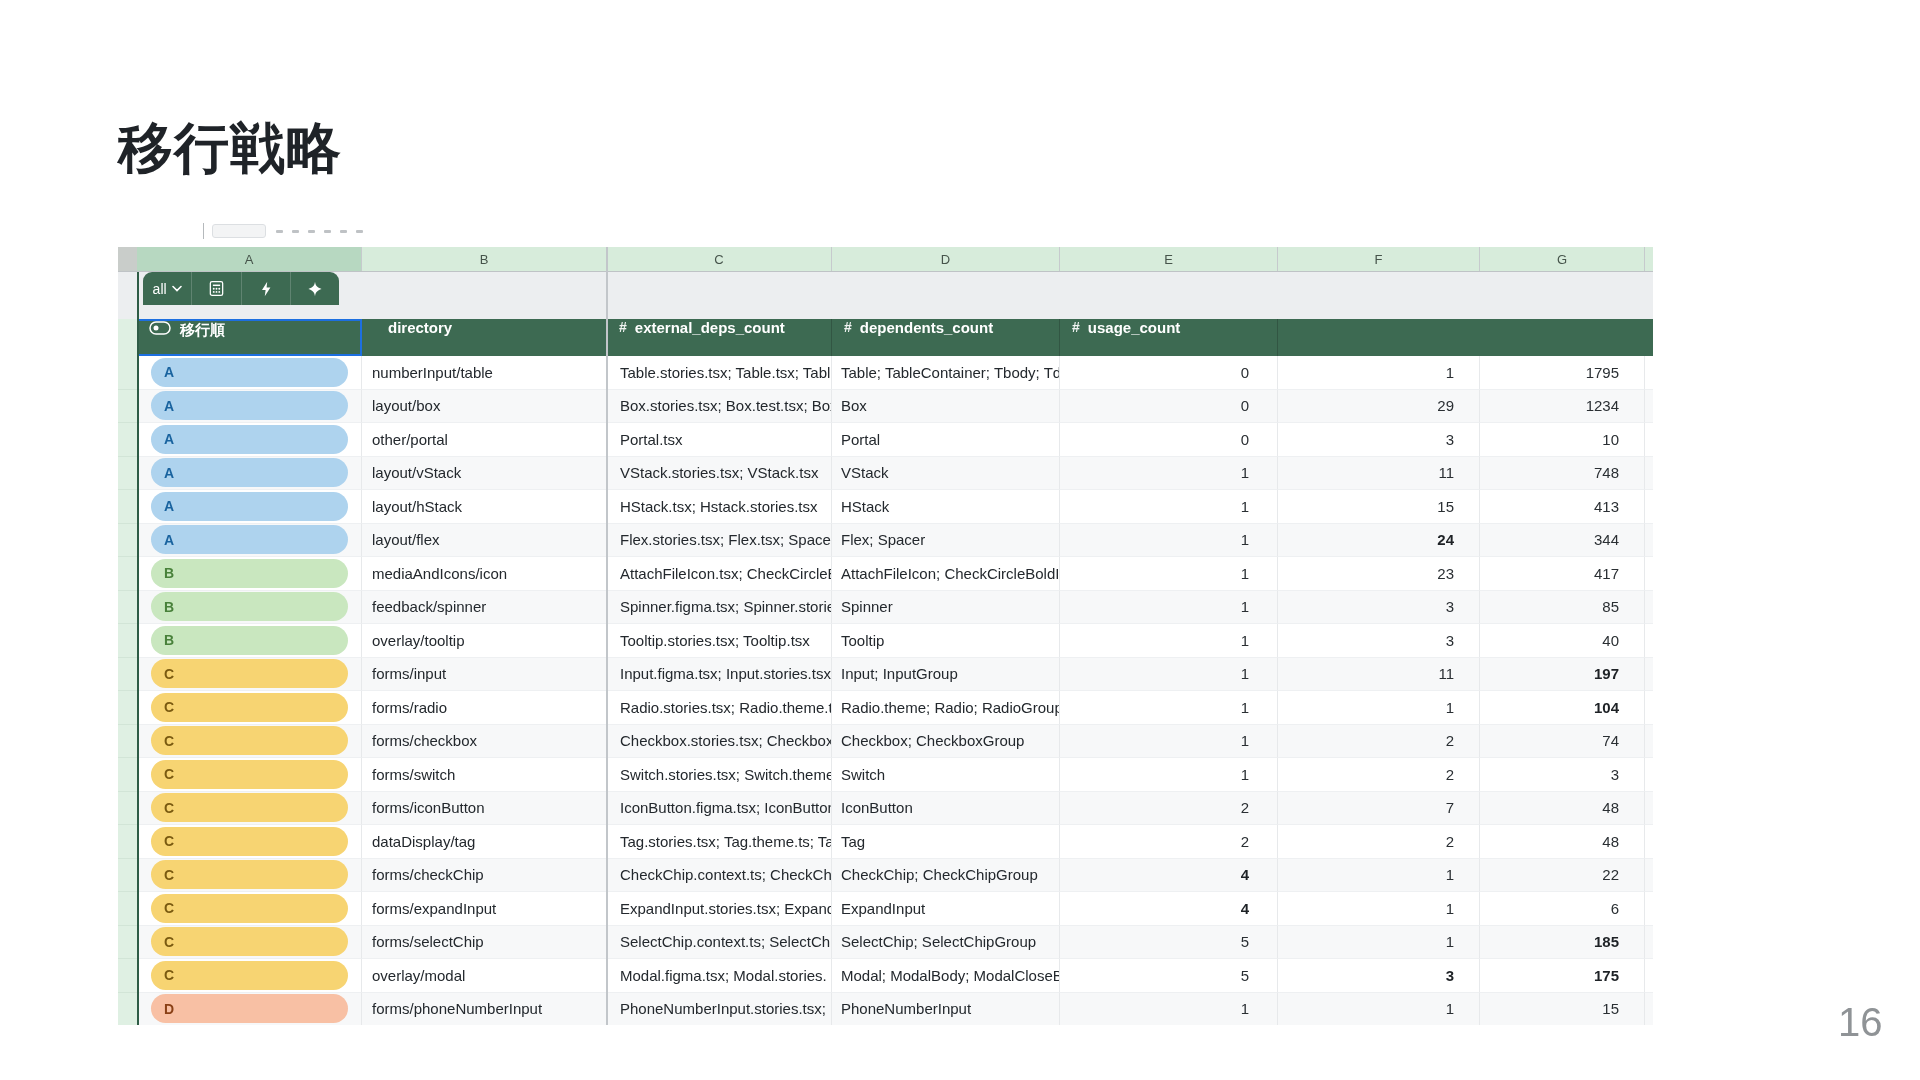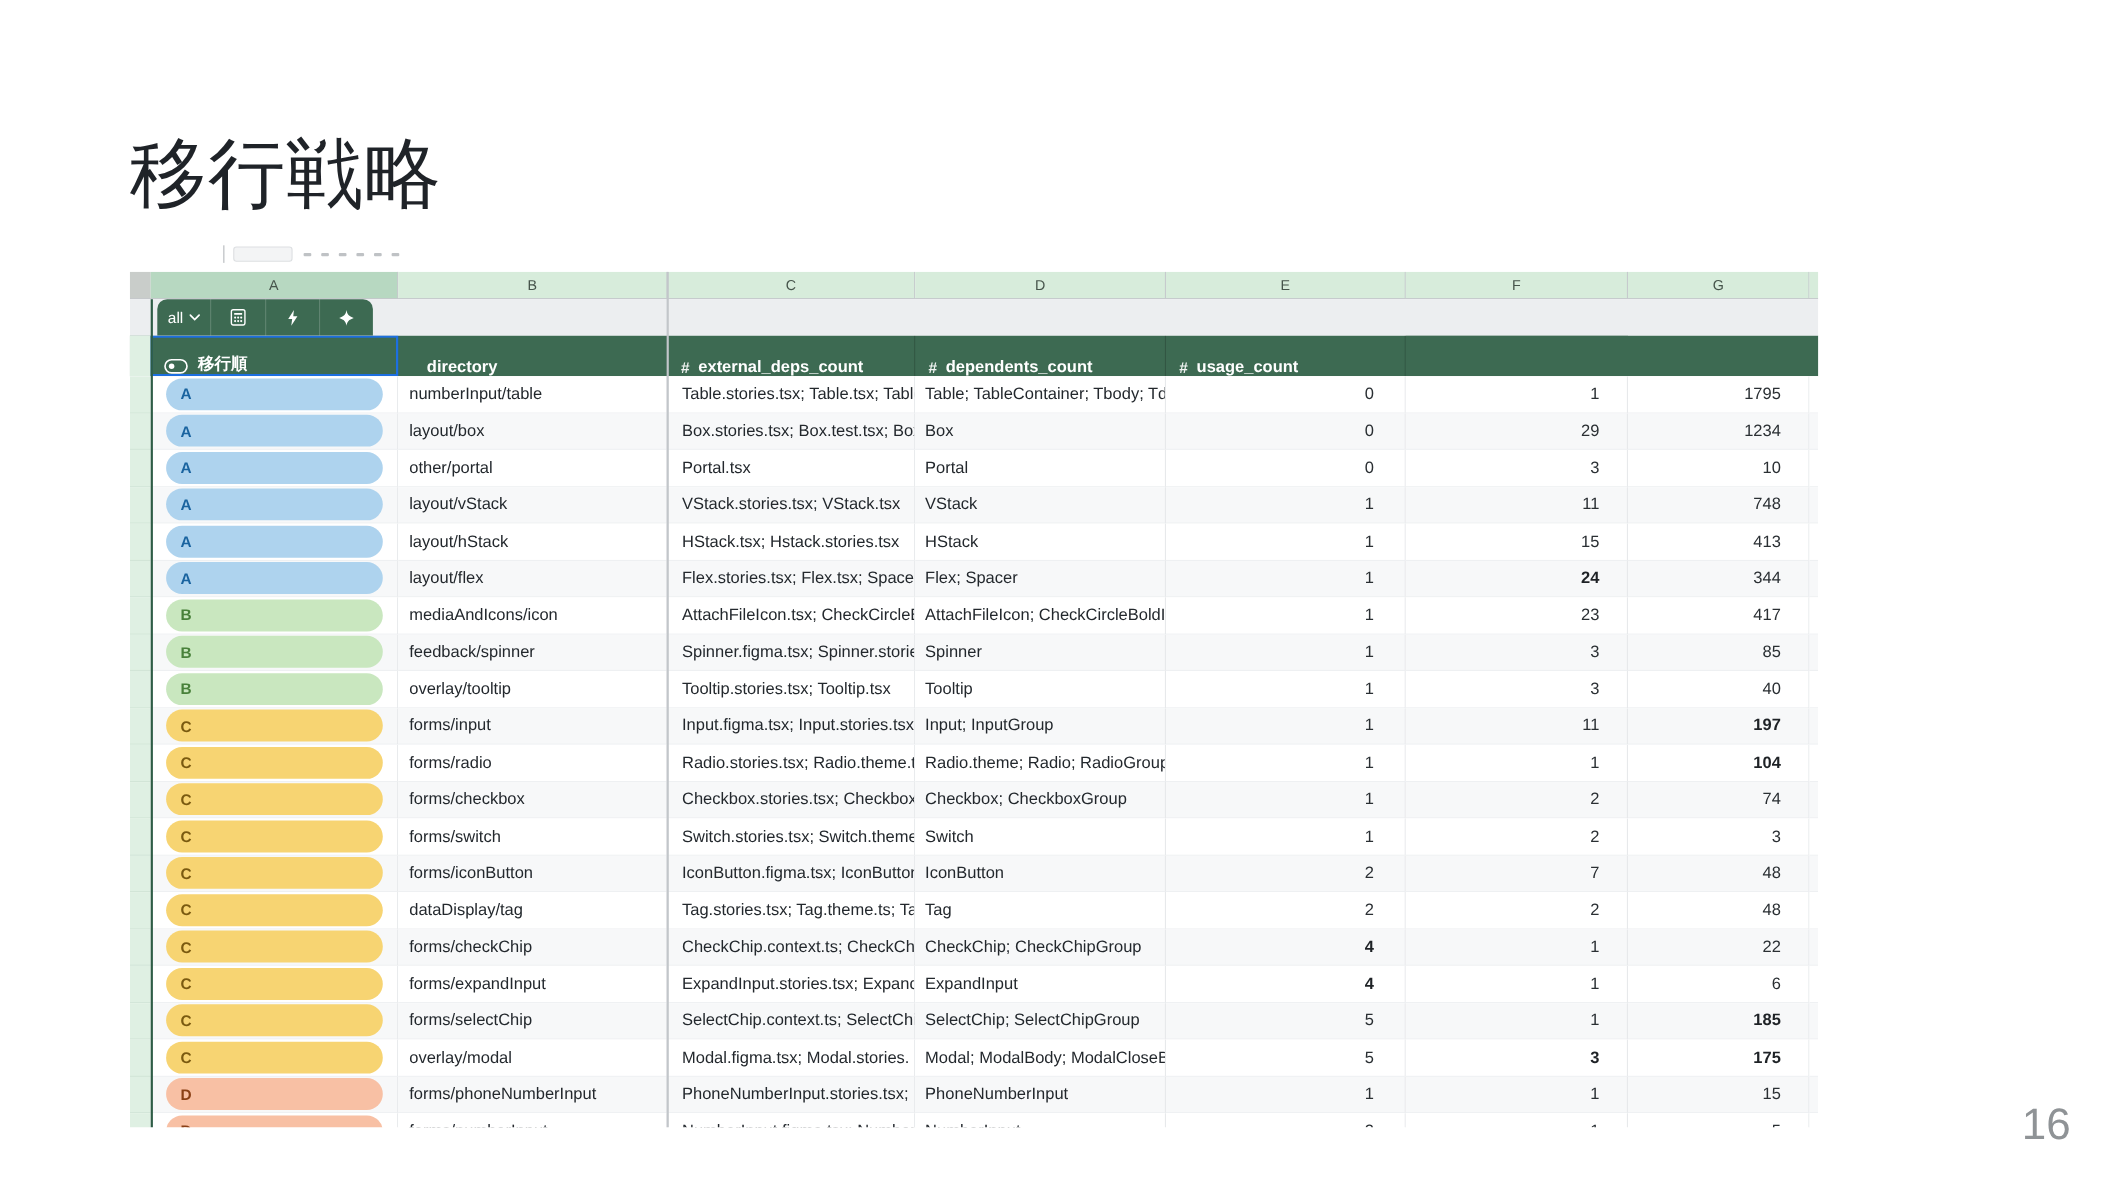--- a/index.html
+++ b/index.html
@@ -1,20 +1,20 @@
 <!DOCTYPE html>
 <html><head>
 <meta charset="utf-8">
 <style>
   * { margin:0; padding:0; box-sizing:border-box; }
   html,body { width:1920px; height:1080px; background:#ffffff; overflow:hidden;
     font-family:"Liberation Sans","DejaVu Sans",sans-serif; }
   .slide { position:absolute; left:0; top:0; width:1920px; height:1080px; background:#fff; }
 
-  .title { position:absolute; left:118px; top:112px; font-size:70px; font-weight:400;
+  .title { position:absolute; left:118px; top:112px; font-size:55px; font-weight:700;
     color:#1f2328; letter-spacing:1px; }
 
   .page-num { position:absolute; left:1838px; top:1000px; font-size:40px; color:#8f9396; }
 
   
   .mini-toolbar { position:absolute; left:203px; top:222px; height:18px; display:flex; align-items:center; opacity:.85; }
   .mt-caret { width:1px; height:16px; background:#a9adb1; margin-right:8px; }
   .mt-box { width:54px; height:14px; background:#f1f3f4; border:1px solid #d7dadd; border-radius:3px; margin-right:10px; }
   .mt-dash { width:7px; height:3px; background:#b4b8bc; border-radius:1px; margin-right:9px; }
 
@@ -24,31 +24,31 @@
 
   
   .letters { height:25px; border-bottom:1px solid #bfc3c6; }
   .corner { background:#c9cdca; }
   .letter-cell { background:#d7ecdb; color:#46544b; font-size:13px; display:flex; align-items:center;
     justify-content:center; border-right:1px solid #c6cacd; }
   .letter-cell.selected { background:#b7d8c1; }
   .letter-sliver { background:#d7ecdb; }
 
   
-  .toolbar-row { position:relative; height:33px; background:#eceef0; }
+  .toolbar-row { position:relative; height:47px; background:#eceef0; }
   .view-tab { position:absolute; left:25px; top:0; height:33px; width:196px; background:#3d6a52;
     border-radius:9px 9px 0 0; display:flex; align-items:center; color:#fff; }
   .seg { flex:1; height:100%; display:flex; align-items:center; justify-content:center; gap:5px;
     border-right:1px solid rgba(255,255,255,.18); cursor:pointer; }
   .seg:last-child { border-right:none; }
   .all-label { font-size:14px; color:#fff; }
 
   
   .header-row { height:37px; background:#3d6a52; }
-  .hcell { color:#fff; font-size:15px; font-weight:700; display:flex; align-items:flex-end;
+  .hcell { color:#fff; font-size:15px; font-weight:700; display:flex; align-items:flex-start;
     overflow:hidden; white-space:nowrap; border-right:1px solid rgba(0,0,0,.18); }
   .hcell.ha { border:2px solid #1d6fe0; padding-left:10px; gap:9px; }
   .hcell.hb { padding-left:26px; } .hcell.hc { padding-left:13px; } .hcell.hd { padding-left:9px; }
   .hcell.hnum { padding-left:12px; gap:8px; }
   .hash { font-size:14px; font-weight:600; color:rgba(255,255,255,.92); }
   .hgutter { background:#dff0e3; } .hsliver { background:#3d6a52; }
 
   
   .rows-clip { height:683px; overflow:hidden; position:relative; background:#fff; }
   .row { height:33.5px; }

